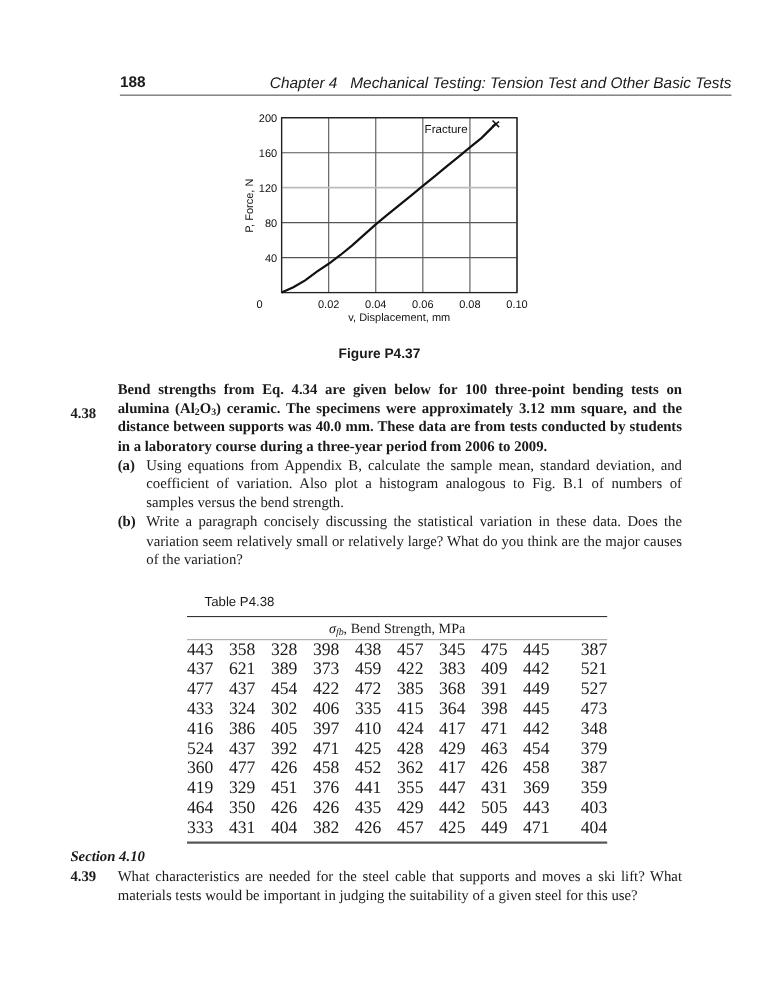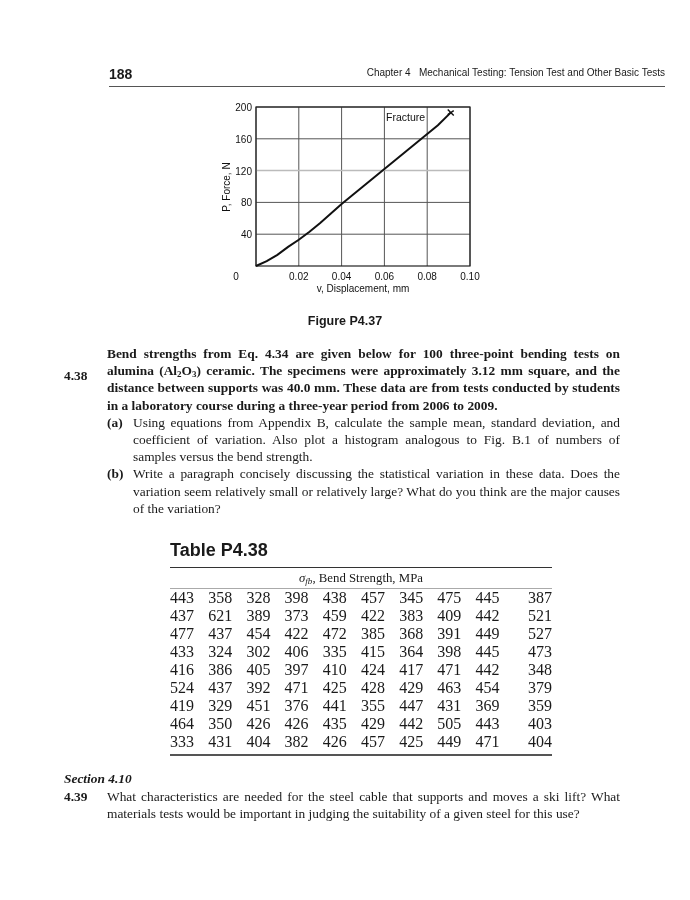--- a/index.html
+++ b/index.html
@@ -1,32 +1,32 @@
 <!DOCTYPE html>
 <html><head>
 <meta charset="utf-8">
 <style>
   html, body { margin:0; padding:0; background:#fff; }
   body { width:690px; height:900px; position:relative; overflow:hidden; color:#1a1a1a; }
   .sans { font-family: "Liberation Sans", "DejaVu Sans", sans-serif; }
   .serif { font-family: "Liberation Serif", "DejaVu Serif", serif; }
   #header { position:absolute; left:64px; top:66px; width:556px; height:20px; border-bottom:1.5px solid #555;margin-left:45px; }
   #page-num { position:absolute; left:0; top:0; font-weight:bold; font-size:14px; }
-  #running-head { position:absolute; right:0; top:1px; font-size:10px; }
+  #running-head { position:absolute; right:0; top:1px; font-size:14px;font-style:italic; }
   #chart { position:absolute; left:210px; top:95px; }
   #fig-caption { position:absolute; left:0; width:690px; top:314px; text-align:center; font-weight:bold; font-size:12.5px; }
   .problem { position:absolute; font-size:13.4px; line-height:17.2px; text-align:justify; }
   .pnum { position:absolute; font-weight:bold; }
   #p438 { left:64px; top:345px; width:556px; }
   #p438 .pnum { left:0; top:0;margin-top:22px; }
   #p438 .ptext { margin-left:43px;font-weight:bold; }
   .sub { position:relative; margin-left:43px; padding-left:26px; margin-top:0; }
   .sub .lab { position:absolute; left:0; top:0; font-weight:bold; }
   #table-wrap { position:absolute; left:170px; top:540px; width:382px; }
-  #table-title { font-weight:bold; font-size:18px; margin-bottom:6px; }
+  #table-title { font-weight:normal; font-size:12px; margin-bottom:6px;margin-left:16px; }
   #table-rule-top { border-top:1.6px solid #333; }
   #table-head { text-align:center; font-size:12.8px; padding:3px 0 2px; border-bottom:1px solid #aaa; }
   table.data { border-collapse:collapse; width:100%; font-size:16px; }
   table.data td { padding:0; height:15.3px; text-align:left; width:10%; }
   table.data td:last-child { text-align:right; }
   #table-rule-bottom { border-top:2.5px solid #555; margin-top:3px; }
   #section { position:absolute; left:64px; top:771px; font-style:italic; font-weight:bold; font-size:13.4px; }
   #p439 { left:64px; top:788px; width:556px; }
   #p439 .pnum { left:0; top:0; }
   #p439 .ptext { margin-left:43px; }
@@ -166,20 +166,32 @@
           <td>392</td>
           <td>471</td>
           <td>425</td>
           <td>428</td>
           <td>429</td>
           <td>463</td>
           <td>454</td>
           <td>379</td>
         </tr>
         <tr>
+          <td>360</td>
+          <td>477</td>
+          <td>426</td>
+          <td>458</td>
+          <td>452</td>
+          <td>362</td>
+          <td>417</td>
+          <td>426</td>
+          <td>458</td>
+          <td>387</td>
+        </tr>
+        <tr>
           <td>419</td>
           <td>329</td>
           <td>451</td>
           <td>376</td>
           <td>441</td>
           <td>355</td>
           <td>447</td>
           <td>431</td>
           <td>369</td>
           <td>359</td>

